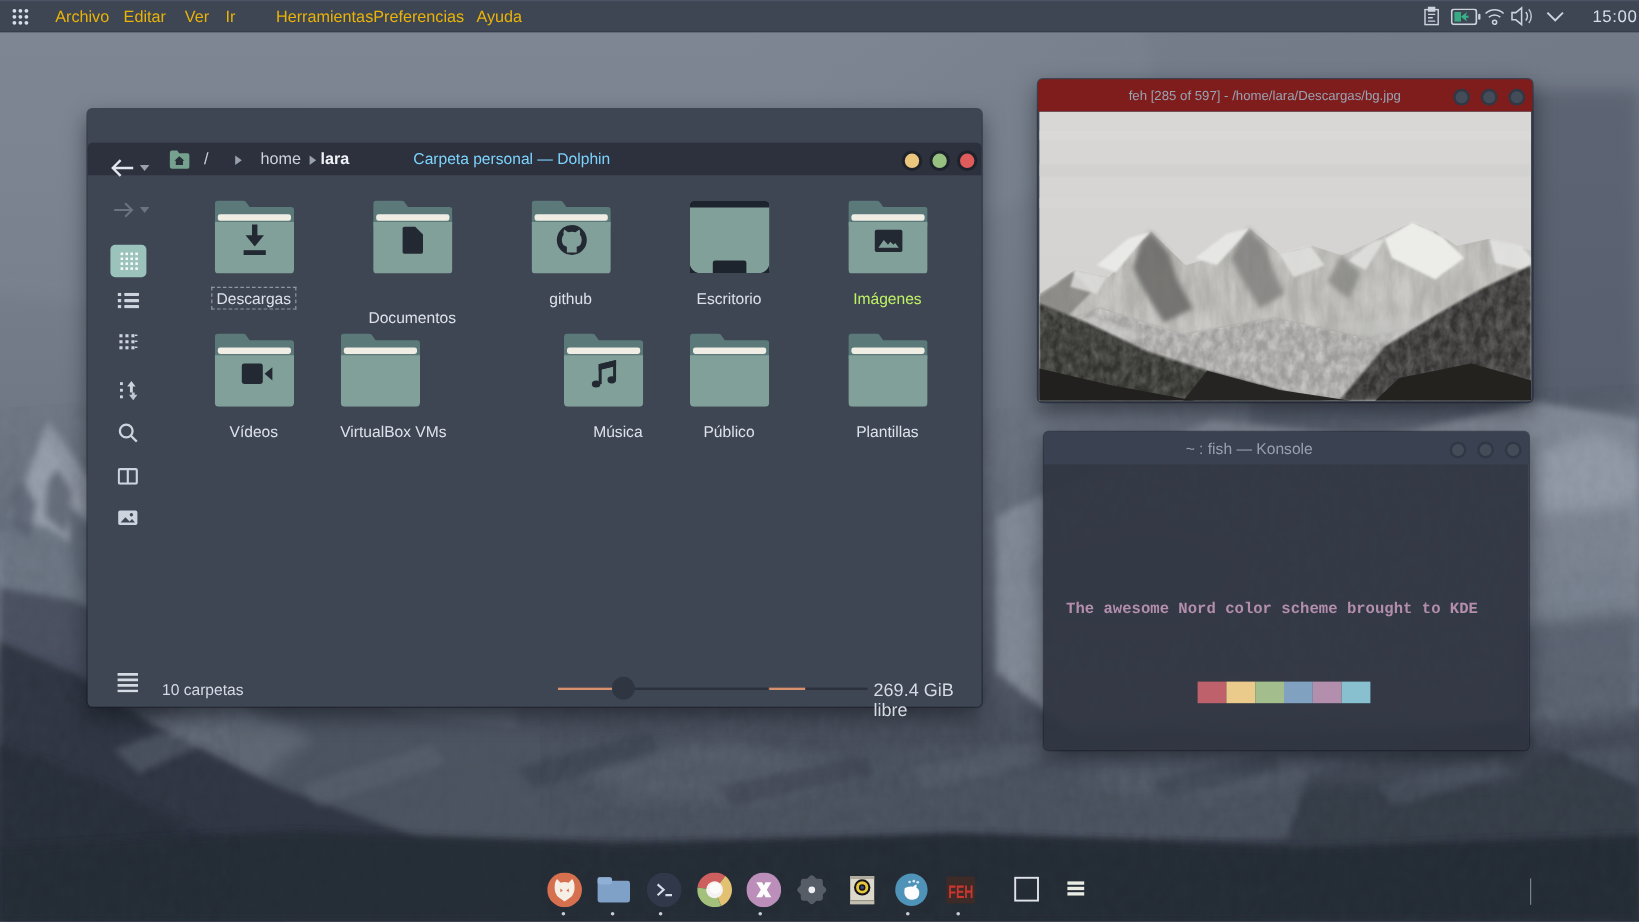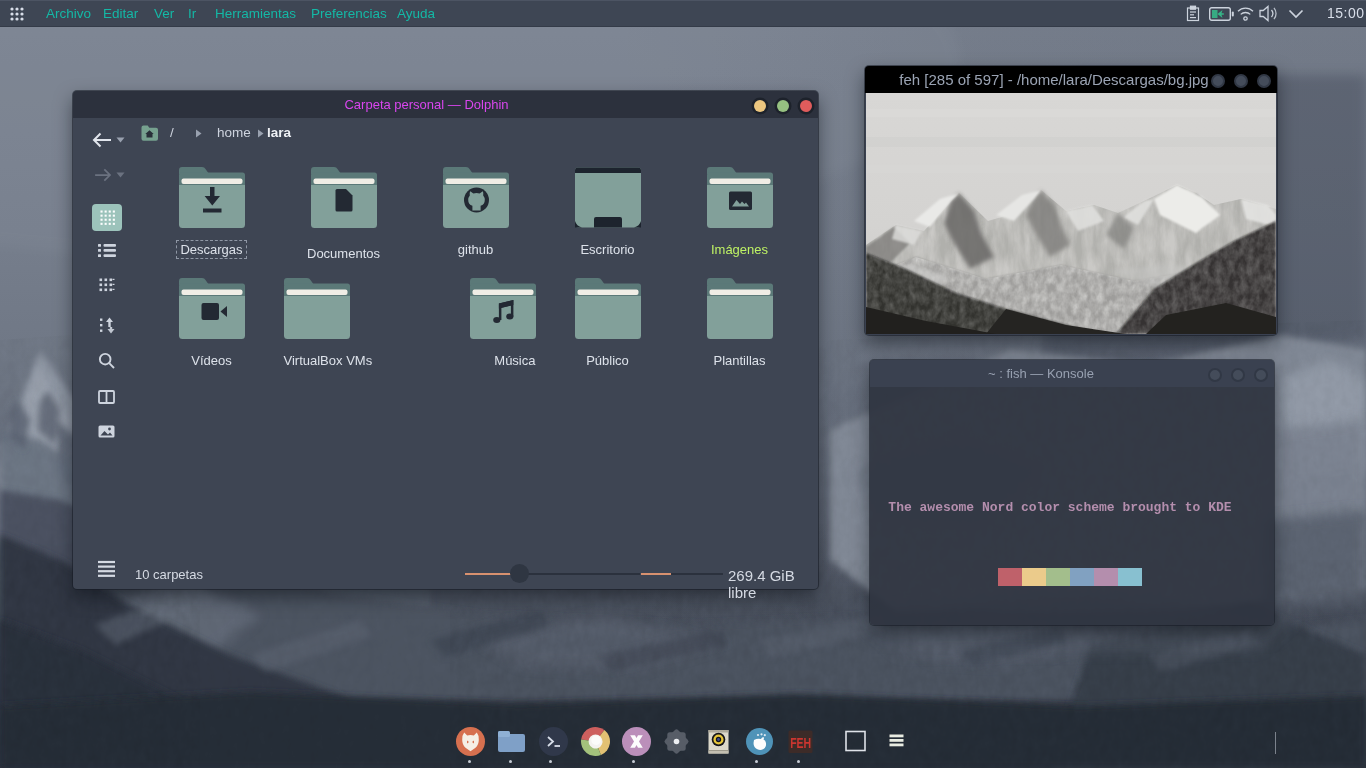--- a/index.html
+++ b/index.html
@@ -11,28 +11,28 @@
 #panel { position:absolute; left:0; top:0; width:1366px; height:27px; background:#3e4654; box-shadow:inset 0 1px 0 #4c5463, inset 0 -1px 0 #343b48; color:#d4dae3; font-size:13px; display:flex; align-items:center; }
 #panel .right { position:absolute; right:8px; top:0; height:27px; display:flex; align-items:center; gap:0; }
 #clock { font-size:14px; color:#d8dee9; margin-left:10px; letter-spacing:0.5px; }
 
 
 .win { position:absolute; border-radius:4px; box-shadow:0 0 0 1px rgba(22,27,36,0.55), 0 8px 18px rgba(8,12,18,0.5); }
 .titlebar { height:27px; border-radius:4px 4px 0 0; display:flex; align-items:center; justify-content:center; font-size:13px; position:relative; }
 
 
 #dolphin { left:73px; top:91px; width:745px; height:498px; background:#3e4553; }
-#dolphin .titlebar { background:#2c313d; color:#d946ef; padding-right:38px; }
+#dolphin .titlebar { background:#2c313d; color:#7dd3fc; padding-right:38px;margin-top:28px; }
 #dolphin .btns { position:absolute; right:6px; top:9px; display:flex; gap:11px; }
 #dolphin .btns span { width:12px; height:12px; border-radius:50%; display:block; box-shadow:0 0 0 2.5px #1d222b; }
 .sidebar { position:absolute; left:0; top:64px; width:63px; bottom:0; }
 
 
 #feh { left:865px; top:66px; width:412px; height:269px; background:#3a4150; }
-#feh .titlebar { background:#000000; color:#9aa3b3; padding-right:34px; font-size:15px; }
+#feh .titlebar { background:#7f1d1d; color:#9aa3b3; padding-right:34px; font-size:11px; }
 .ring { width:14px; height:14px; border-radius:50%; background:#444c5a; border:2px solid #313845; display:block; }
 #feh .btns, #konsole .btns { position:absolute; right:6px; top:8px; display:flex; gap:9px; }
 
 
 #konsole { left:870px; top:360px; width:404px; height:265px; background:rgba(46,52,64,0.93); }
 #konsole .titlebar { background:#3a4150; color:#98a1b1; padding-right:62px; }
 #konsole .term { position:absolute; top:27px; left:0; right:0; bottom:0; font-family:"Liberation Mono",monospace; font-weight:bold; font-size:13px; }
 
 
 #dock { position:absolute; left:450px; top:722px; height:40px; display:flex; align-items:center; gap:13px; }
@@ -123,26 +123,26 @@
           <circle cx="8" cy="3" r="1.6"></circle>
           <circle cx="13" cy="3" r="1.6"></circle>
           <circle cx="3" cy="8" r="1.6"></circle>
           <circle cx="8" cy="8" r="1.6"></circle>
           <circle cx="13" cy="8" r="1.6"></circle>
           <circle cx="3" cy="13" r="1.6"></circle>
           <circle cx="8" cy="13" r="1.6"></circle>
           <circle cx="13" cy="13" r="1.6"></circle>
         </g>
       </svg>
-  <div style="position:absolute;left:0;top:0;width:700px;height:35px;font-size:13.5px;color:#14b8a6">
+  <div style="position:absolute;left:0;top:0;width:700px;height:35px;font-size:13.5px;color:#eab308">
     <span style="position:absolute;left:46px;top:6px">Archivo</span>
     <span style="position:absolute;left:103px;top:6px">Editar</span>
     <span style="position:absolute;left:154px;top:6px">Ver</span>
     <span style="position:absolute;left:188px;top:6px">Ir</span>
-    <span style="position:absolute;left:215px;top:6px">Herramientas</span>
+    <span style="position:absolute;left:230px;top:6px">Herramientas</span>
     <span style="position:absolute;left:311px;top:6px">Preferencias</span>
     <span style="position:absolute;left:397px;top:6px">Ayuda</span>
   </div>
   <div class="right" style="position:absolute;left:0;top:0;width:1366px;height:27px">
     <svg width="16" height="17" viewBox="0 0 16 17" style="position:absolute;left:1185px;top:5px" fill="none" stroke="#ccd3dd" stroke-width="1.2">
           <rect x="2.5" y="3" width="11" height="12.5"></rect>
           <rect x="5.5" y="1.2" width="5" height="3" fill="#ccd3dd"></rect>
           <line x1="5" y1="7" x2="11" y2="7"></line>
           <line x1="5" y1="9.8" x2="9" y2="9.8"></line>
           <line x1="5" y1="12.6" x2="11" y2="12.6"></line>
@@ -291,21 +291,21 @@
    <div style="margin-top:12px"><span style="font-size:13px;color:#dde2ea;border:1px dashed #8f97a5;padding:1px 3px;">Descargas</span></div>
       </div>
       <div style="position:absolute;left:210.5px;top:76px;width:120px;text-align:center">
    <div style="height:61px"><svg width="66" height="61" viewBox="0 0 66 61">
     <path d="M0 3 q0 -3 3 -3 h20 q2.5 0 3.5 2 l3.5 5 h-30 z" fill="#5b7978"></path>
     <rect x="0" y="5.5" width="66" height="17" rx="2.5" fill="#5b7978"></rect>
     <rect x="2.5" y="11.5" width="61" height="5.5" rx="2" fill="#f0ede5"></rect>
     <path d="M0 18 h66 v39.5 q0 3.5 -3.5 3.5 h-59 q-3.5 0 -3.5 -3.5 z" fill="#82a09a"></path>
     <path d="M26 22 h9 l6.5 6.5 v14.5 q0 1.5 -1.5 1.5 h-14 q-1.5 0 -1.5 -1.5 v-19.5 q0 -1.5 1.5 -1.5 z" fill="#232933"></path>
           </svg></div>
-   <div style="margin-top:16px"><span style="font-size:13px;color:#dde2ea;">Documentos</span></div>
+   <div style="margin-top:28px"><span style="font-size:13px;color:#dde2ea;">Documentos</span></div>
       </div>
       <div style="position:absolute;left:342.5px;top:76px;width:120px;text-align:center">
    <div style="height:61px"><svg width="66" height="61" viewBox="0 0 66 61">
     <path d="M0 3 q0 -3 3 -3 h20 q2.5 0 3.5 2 l3.5 5 h-30 z" fill="#5b7978"></path>
     <rect x="0" y="5.5" width="66" height="17" rx="2.5" fill="#5b7978"></rect>
     <rect x="2.5" y="11.5" width="61" height="5.5" rx="2" fill="#f0ede5"></rect>
     <path d="M0 18 h66 v39.5 q0 3.5 -3.5 3.5 h-59 q-3.5 0 -3.5 -3.5 z" fill="#82a09a"></path>
     <circle cx="33.5" cy="33" r="12.5" fill="#232933"></circle>
             <path d="M27.2 24.2 l3.2 2.4 q1.5 -0.5 3.1 -0.5 t3.1 0.5 l3.2 -2.4 q1 2.2 0.4 4.2 q1.6 2 1.6 4.3 q0 5 -4.2 6 v4.8 h-8.2 v-4.8 q-4.2 -1 -4.2 -6 q0 -2.3 1.6 -4.3 q-0.6 -2 0.4 -4.2 z" fill="#82a09a"></path>
           </svg></div>

